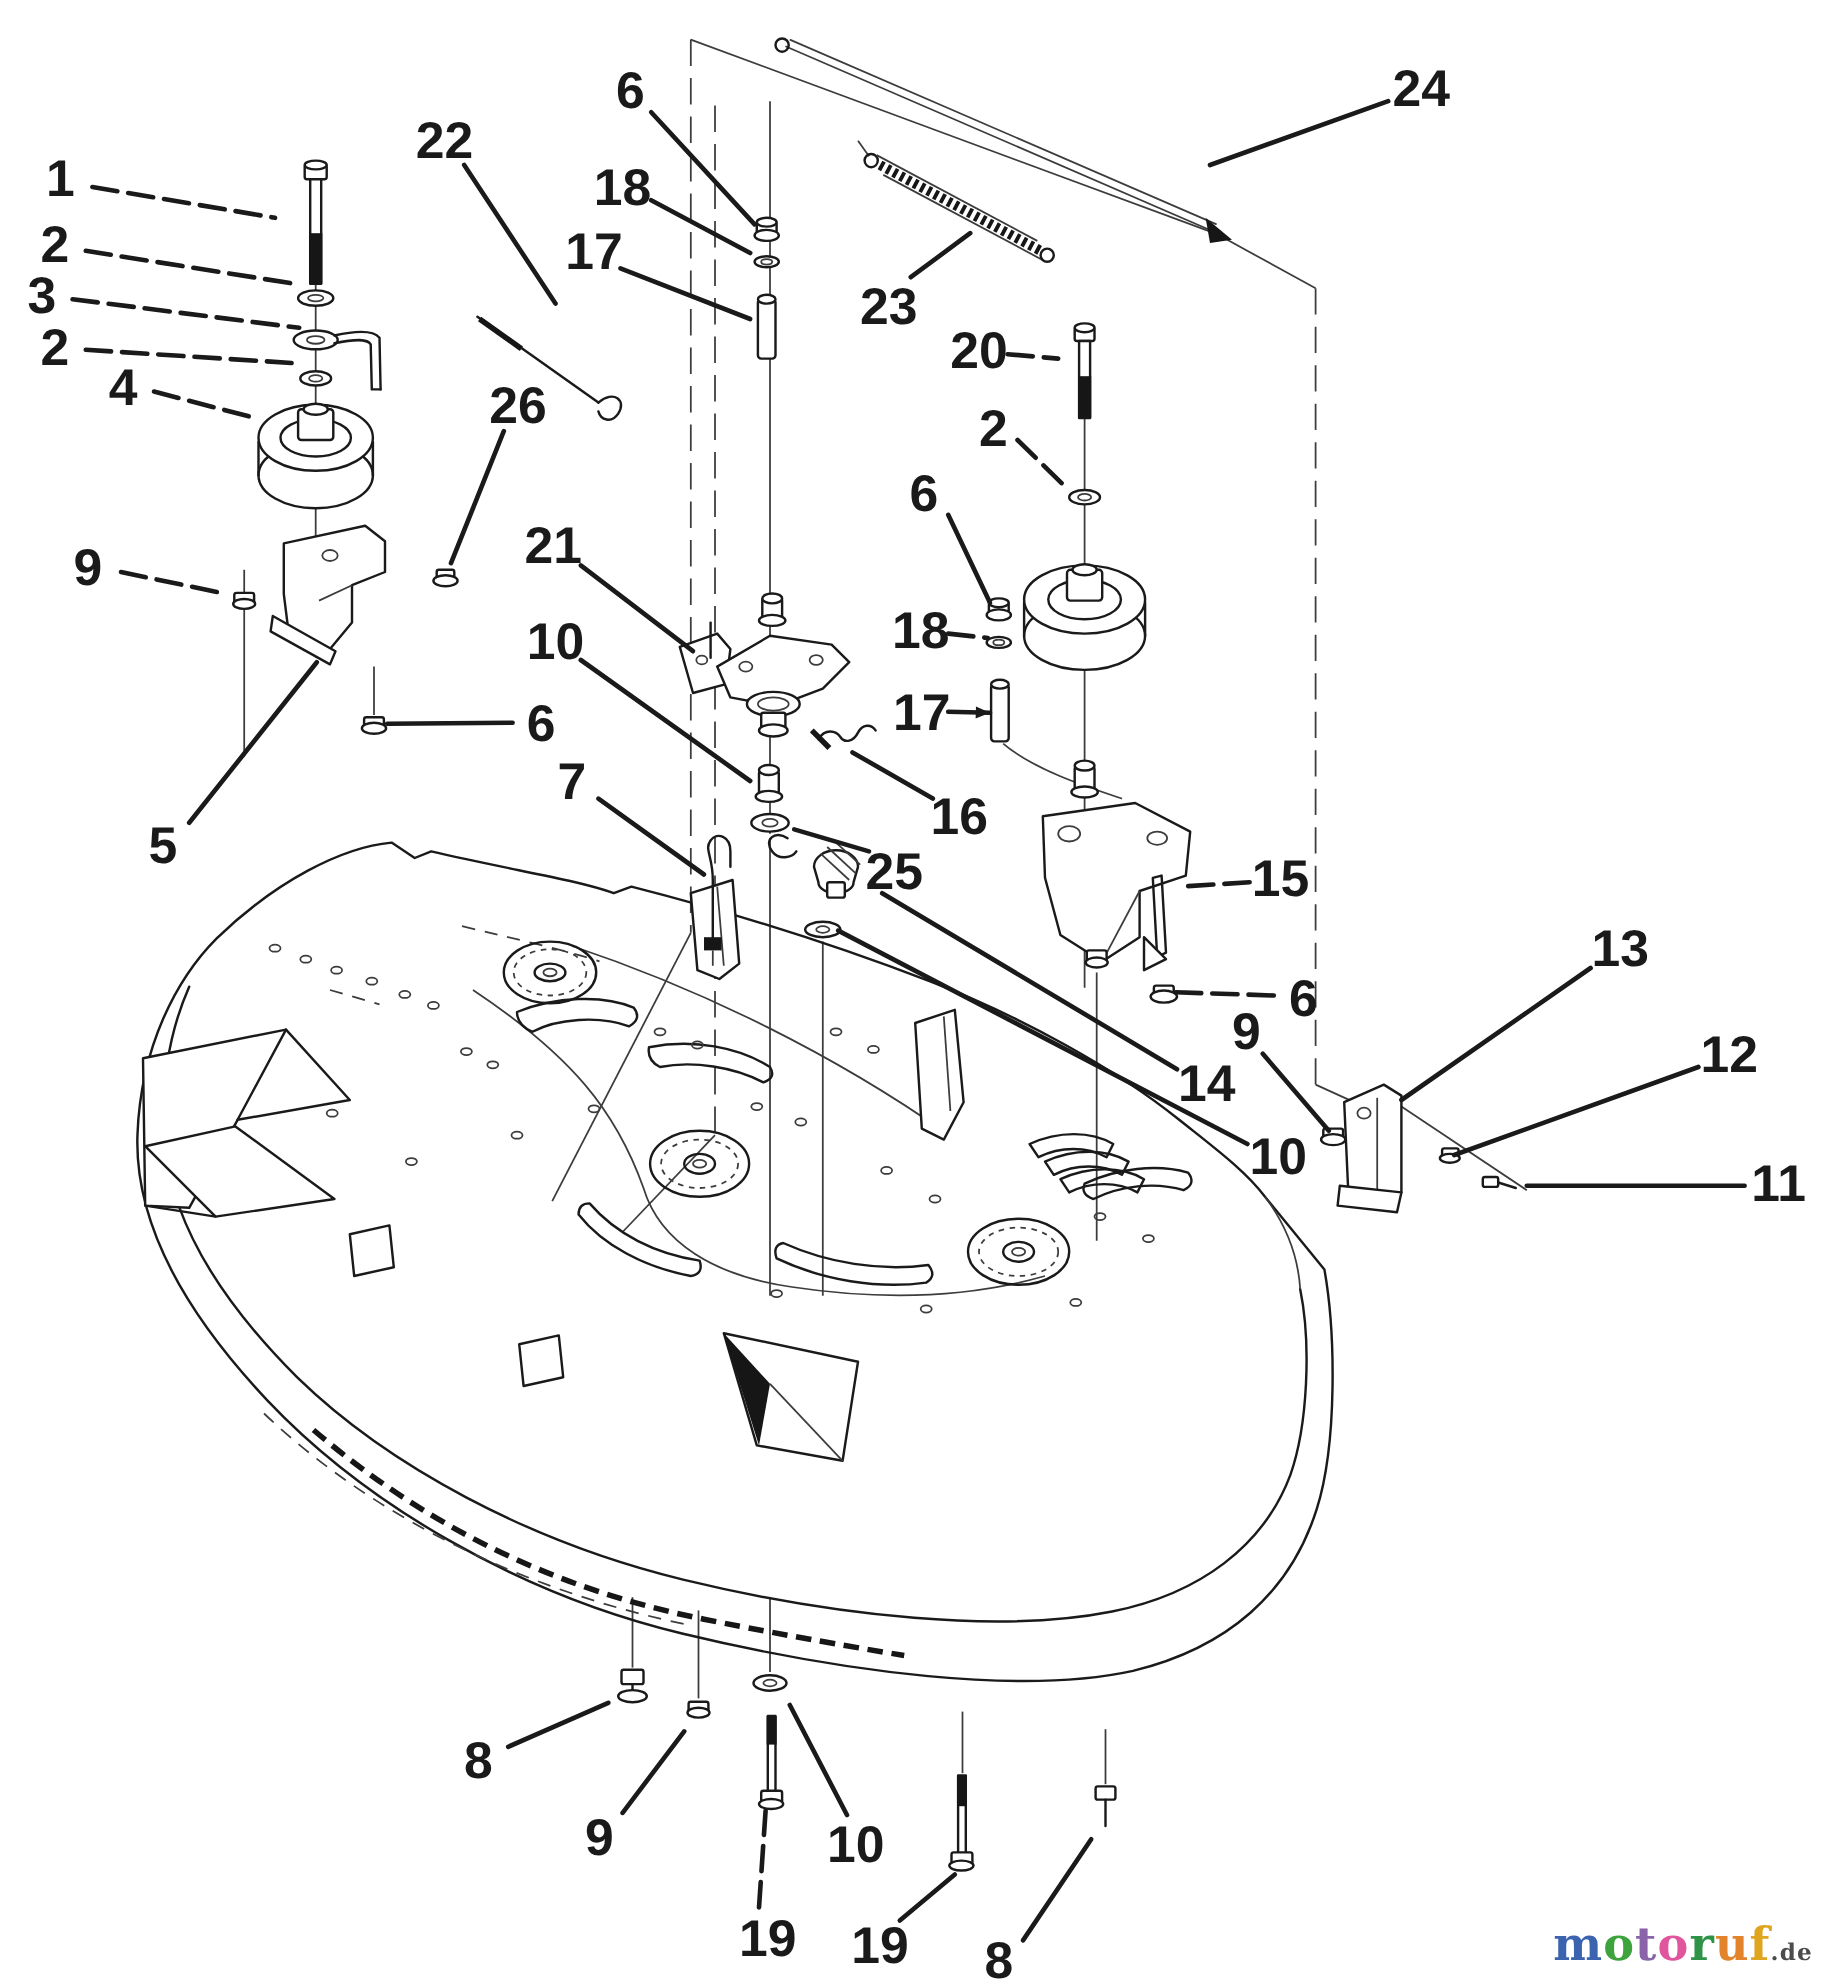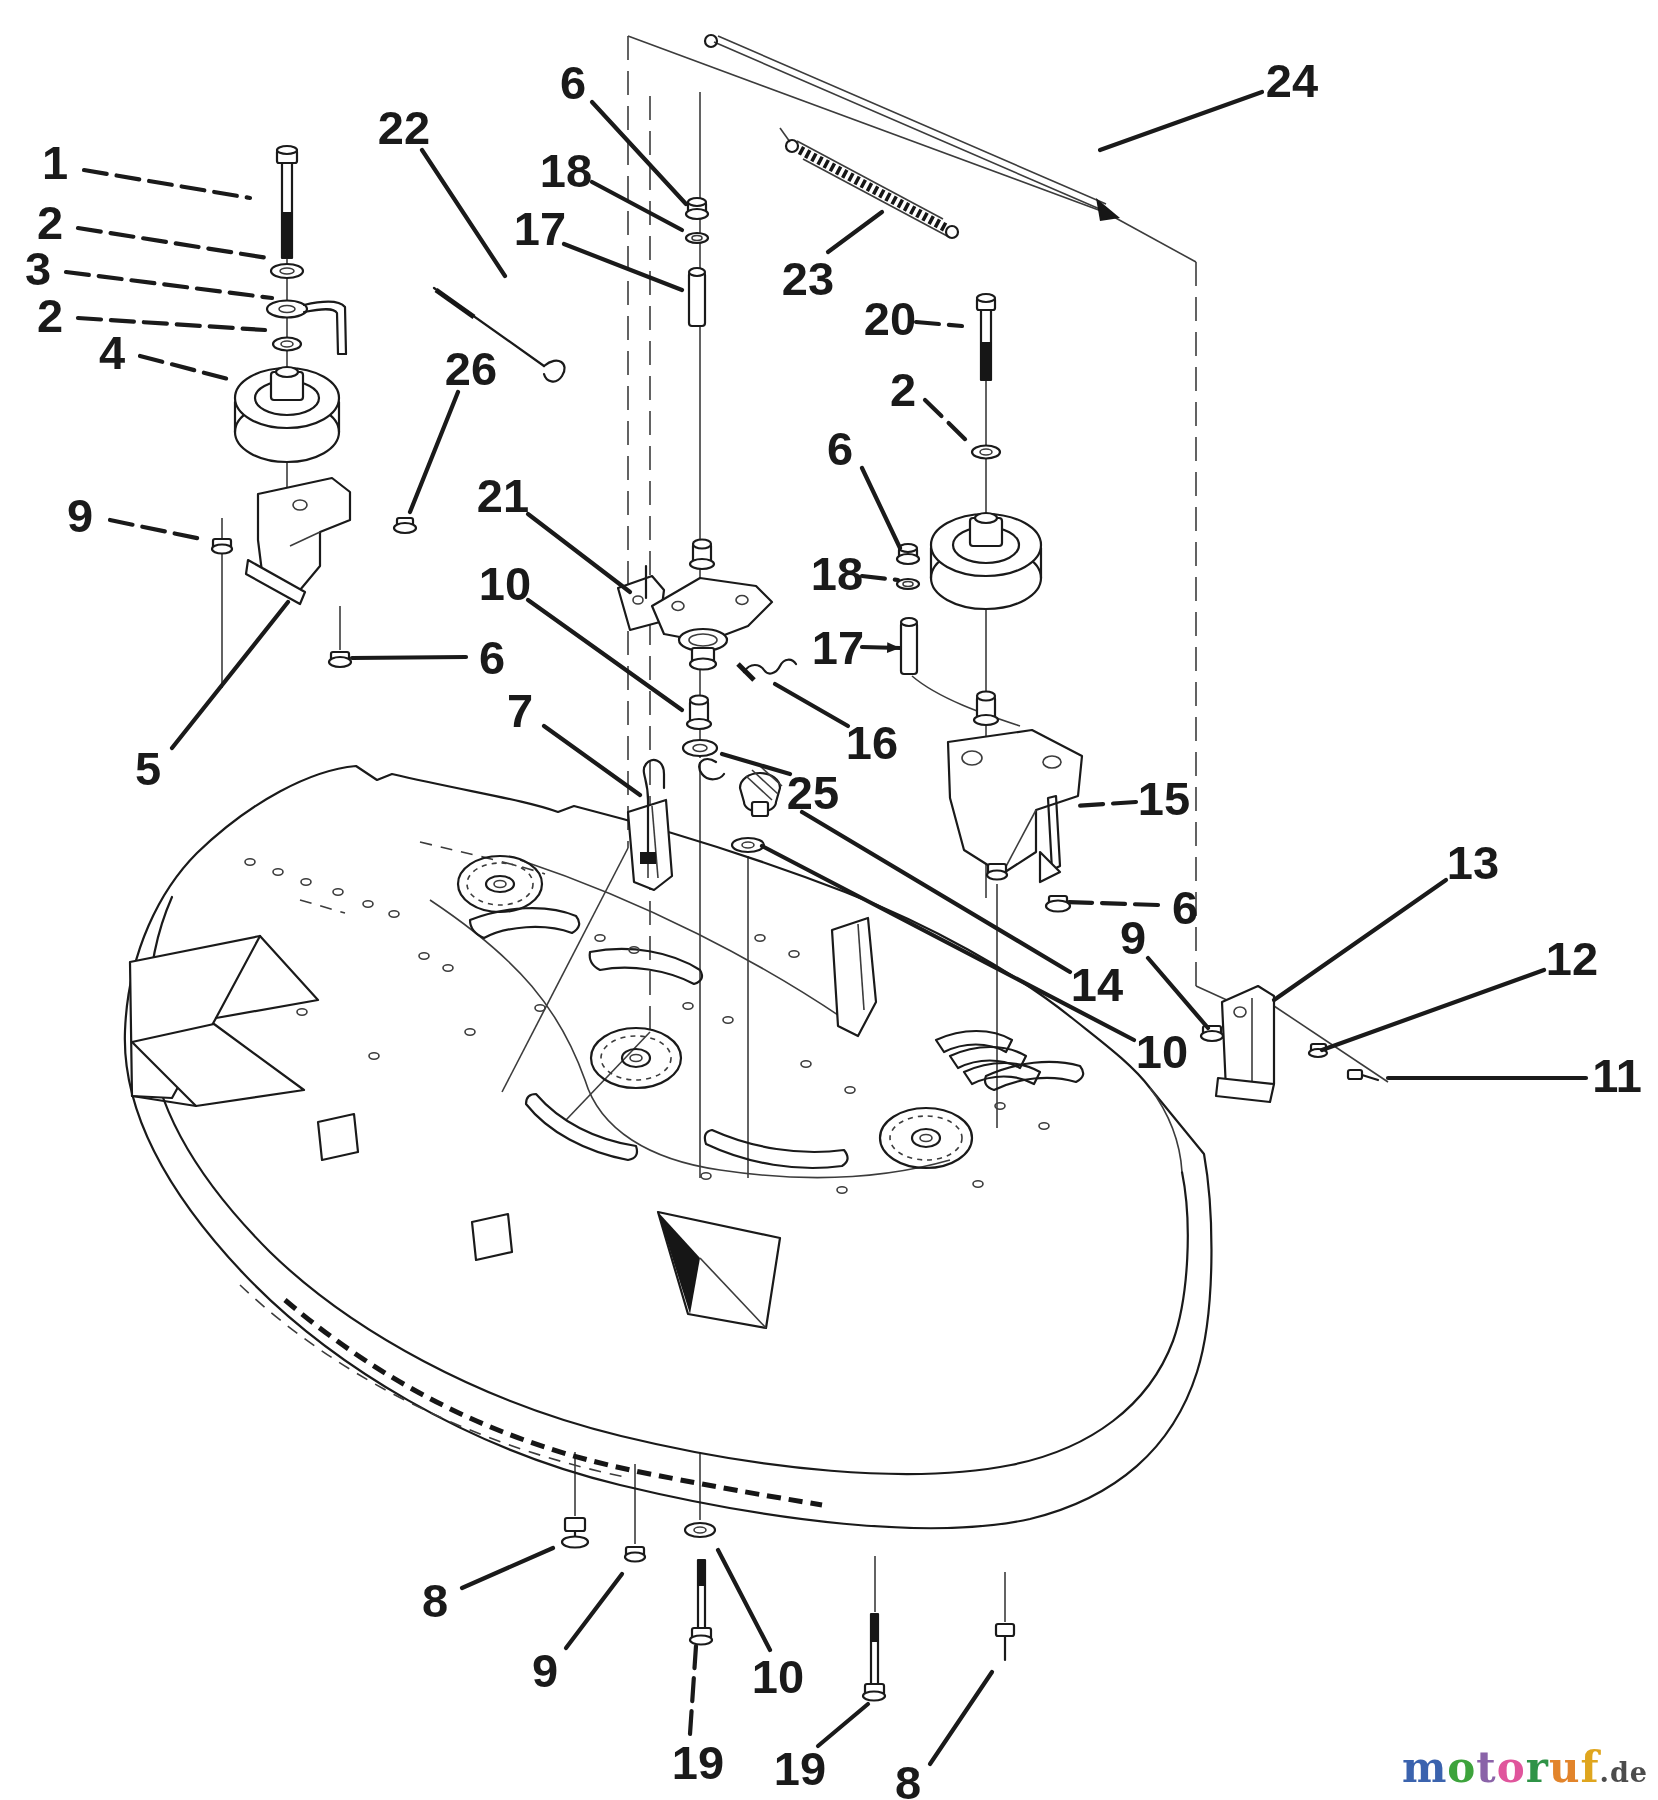--- a/index.html
+++ b/index.html
@@ -8,21 +8,21 @@
   svg{position:absolute;left:0;top:0;}
   .ink{stroke:#1a1a1a;fill:none;stroke-width:2.2;stroke-linecap:round;stroke-linejoin:round;}
   .wfill{fill:#ffffff;}
   .thin{stroke:#3c3c3c;stroke-width:1.6;fill:none;}
   .dash{stroke-dasharray:24 11;}
   .dash2{stroke-dasharray:12 9;}
   .dark{fill:#161616;stroke:none;}
   .hatch{stroke:#161616;stroke-width:5;fill:none;}
   #wm{position:absolute;right:10px;bottom:8px;font-family:"DejaVu Serif","Liberation Serif",serif;
       font-weight:bold;font-size:42px;letter-spacing:1px;white-space:nowrap;user-select:none;}
-  #wm .suf{font-size:27px;}
+  #wm .suf{font-size:21px;}
 </style>
 </head>
 <body>
 
 <div id="stage">
 <svg width="1658" height="1800" viewBox="0 0 1658 1800">
 
   <g>
     <line class="thin dash" x1="628" y1="36" x2="628" y2="848"></line>
     <line class="thin" x1="628" y1="848" x2="502" y2="1092"></line>

